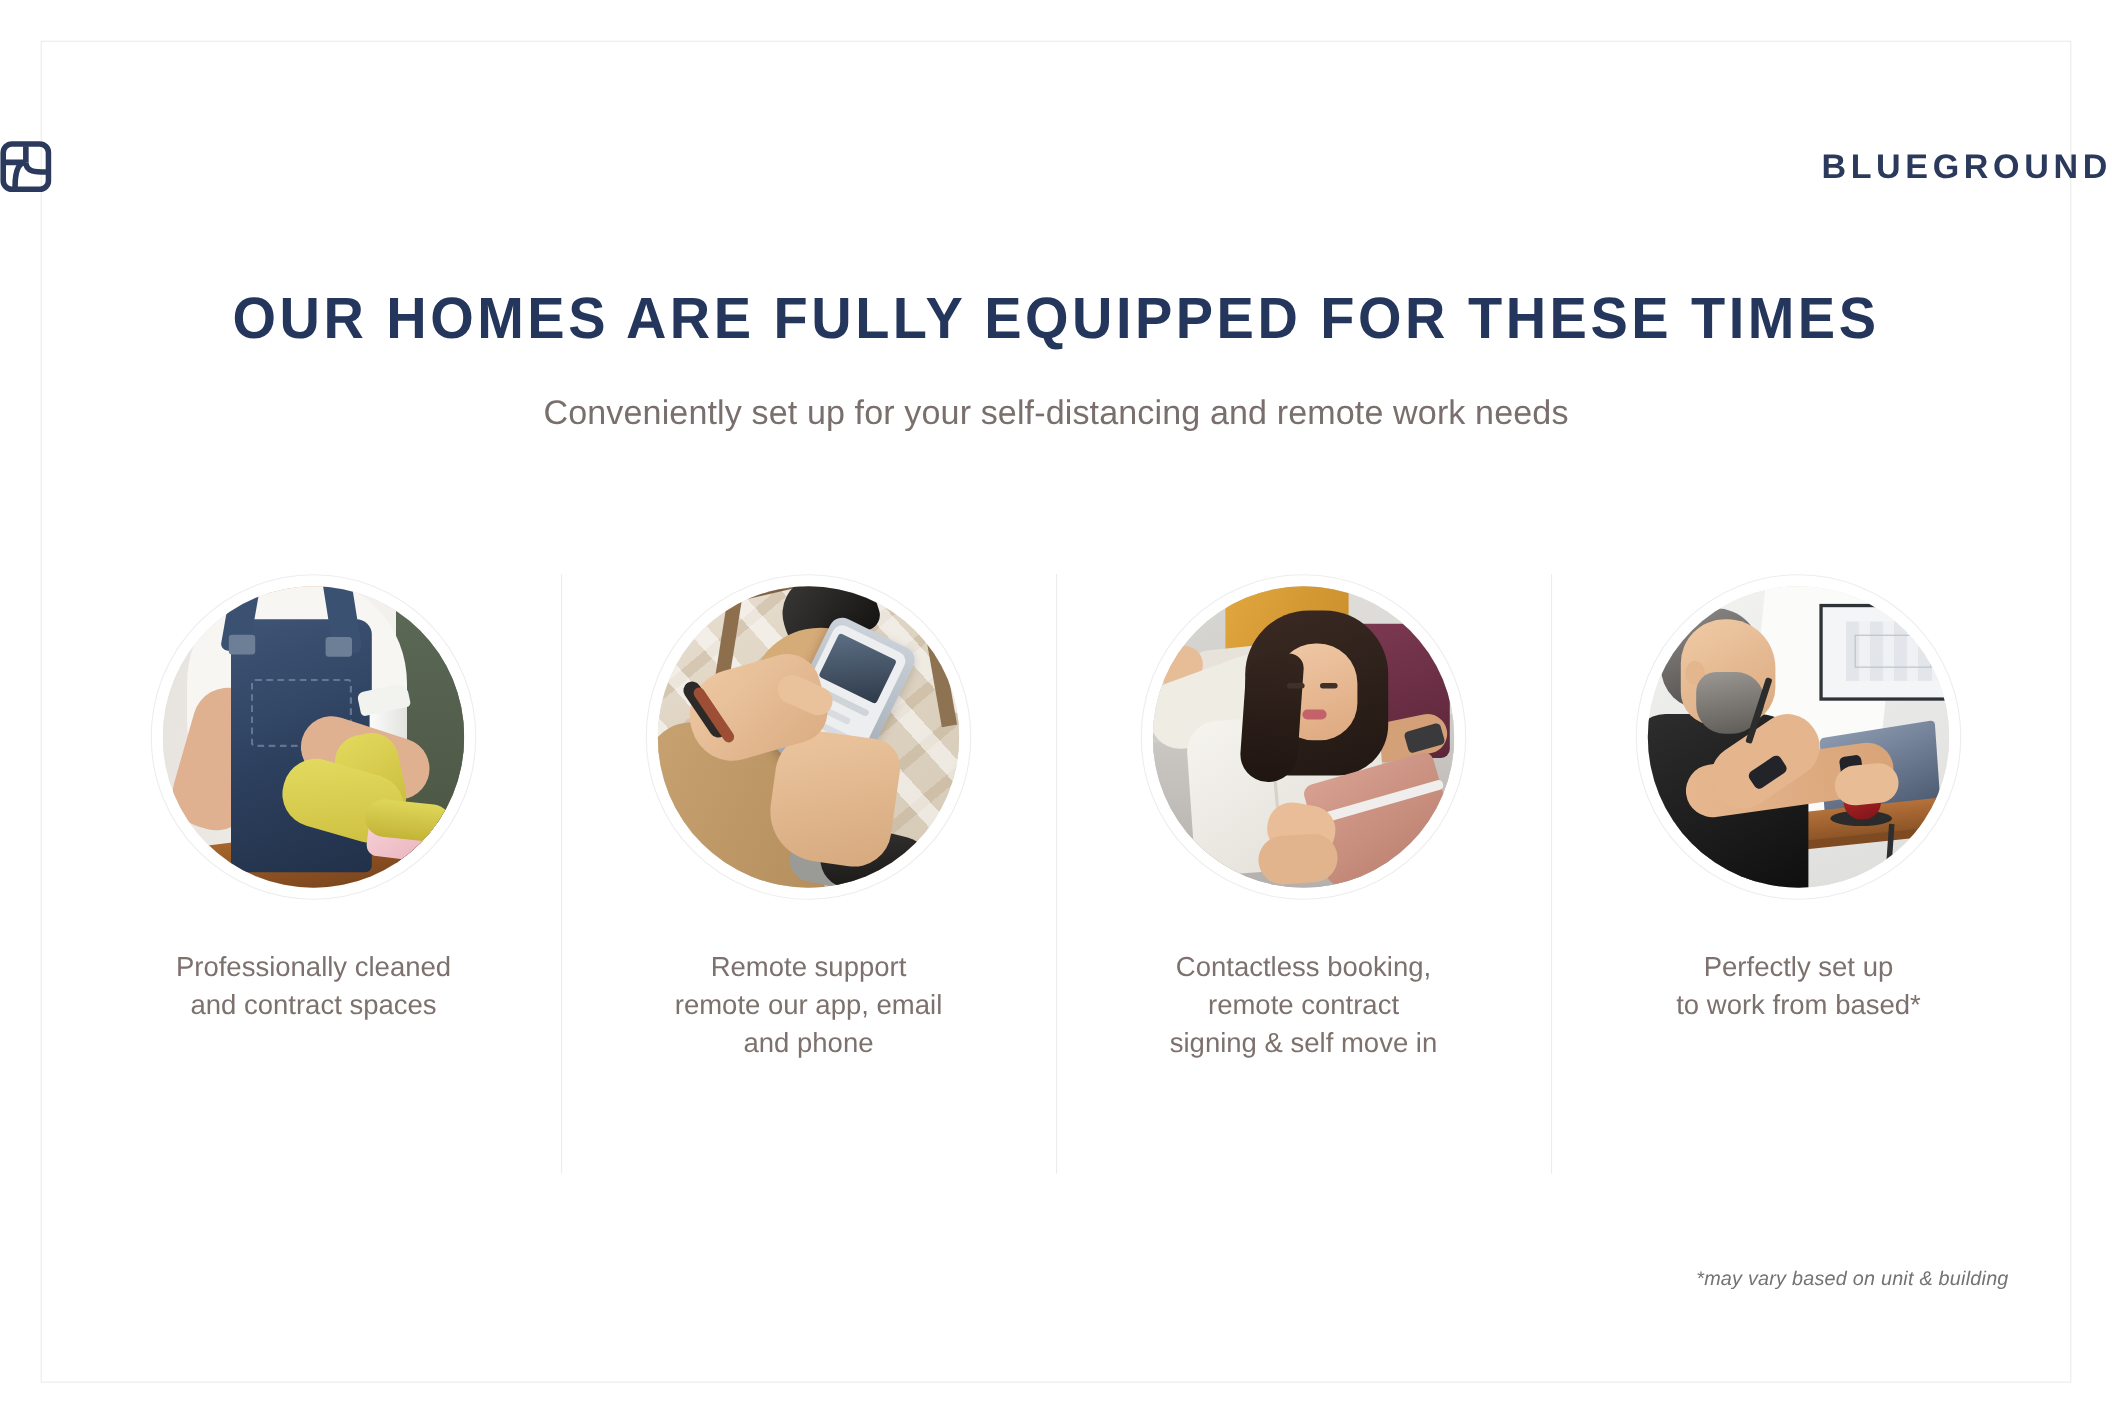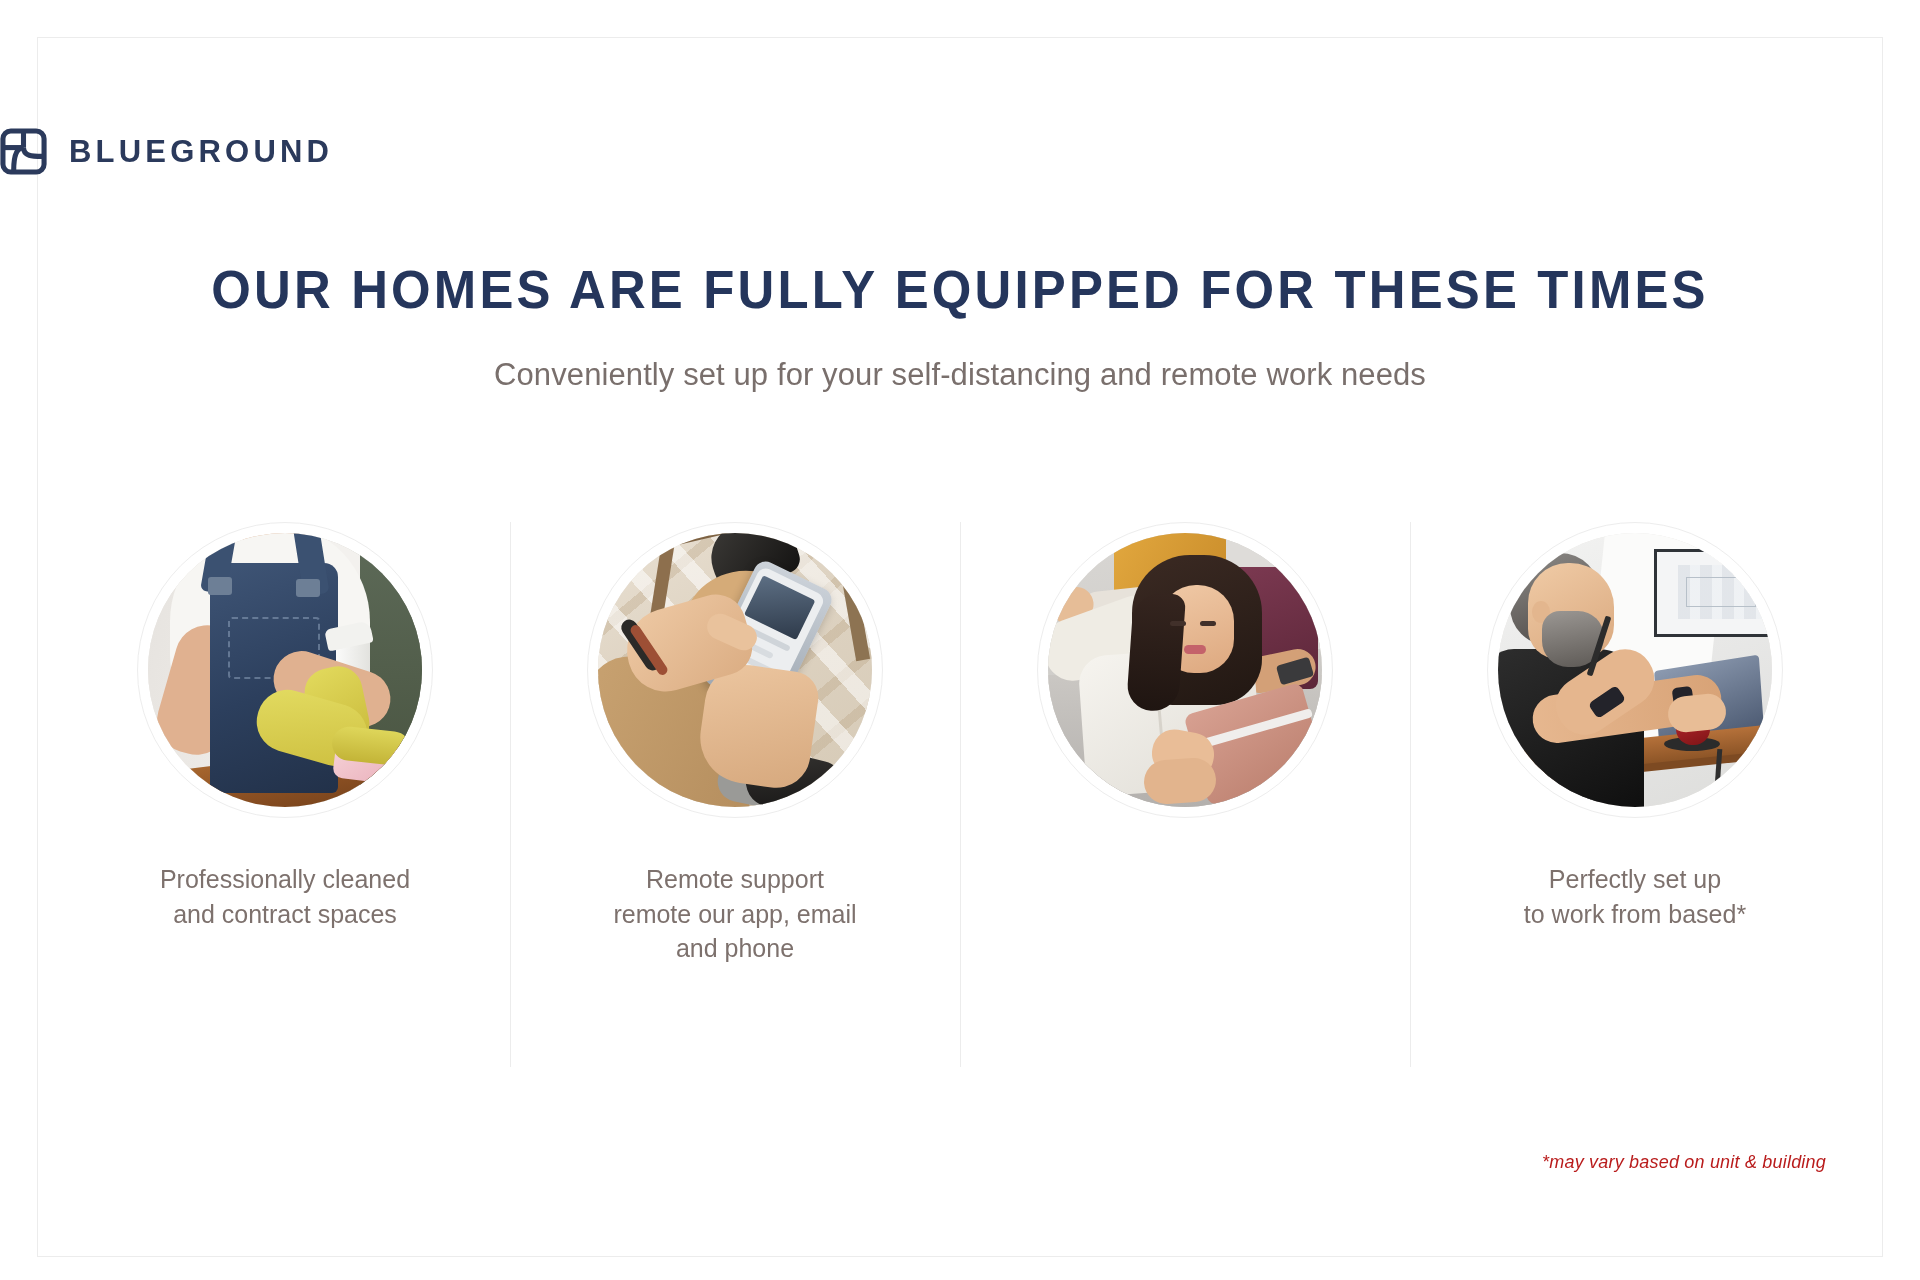--- a/index.html
+++ b/index.html
@@ -22,21 +22,21 @@
     width:1846px; height:1220px;
     border:1px solid #ececec;
     pointer-events:none;
   }
 
   
   #brand {
     position:absolute;
     left:0; top:128px;
     width:1920px;
-    display:flex; align-items:center; justify-content:flex-start;
+    display:flex; align-items:center; justify-content:space-between;
     gap:22px;
   }
   #brand-mark { width:47px; height:47px; display:block; }
   #brand-word {
     font-size:31px;
     font-weight:700;
     letter-spacing:4.2px;
     color:#2b3a5c;
     line-height:1;
     font-family:"Liberation Sans", sans-serif;
@@ -116,21 +116,21 @@
     max-width:330px;
     white-space:pre-line;
   }
 
   
   #footnote {
     position:absolute;
     right:94px; top:1152px;
     font-size:18px;
     font-style:italic;
-    color:#b91c1c;
+    color:#737373;
     letter-spacing:0.2px;
   }
 
   
 
   
   .p1-bg      { inset:0; background:linear-gradient(100deg,#e6e3df 0%,#efece8 42%,#dcdcd6 63%,#7e8a7c 78%,#58624f 100%); }
   .p1-wallR   { right:0; top:0; width:62px; height:100%; background:linear-gradient(180deg,#5d6a58,#48533f); }
   .p1-wallW   { right:56px; top:0; width:54px; height:100%; background:#f3f1ee; }
   .p1-switch  { right:74px; top:84px; width:38px; height:28px; background:#fbfaf8; border-radius:3px; box-shadow:0 1px 3px rgba(0,0,0,.12); }
@@ -346,20 +346,23 @@
             <div class="p3-hairF"></div>
           <div class="p3-eye1"></div>
             <div class="p3-eye2"></div>
             <div class="p3-lips"></div>
           <div class="p3-tablet"></div>
             <div class="p3-tabEdge"></div>
           <div class="p3-hand1"></div>
             <div class="p3-hand2"></div>
         </div>
       </div>
+      <div class="caption">Contactless booking,
+remote contract
+signing &amp; self move in</div>
     </div>
 
     <div class="card">
       <div class="photo-ring">
         <div class="photo">
           <div class="p4-bg"></div>
             <div class="p4-wall"></div>
           <div class="p4-frame"></div>
             <div class="p4-art1"></div>
             <div class="p4-art2"></div>

